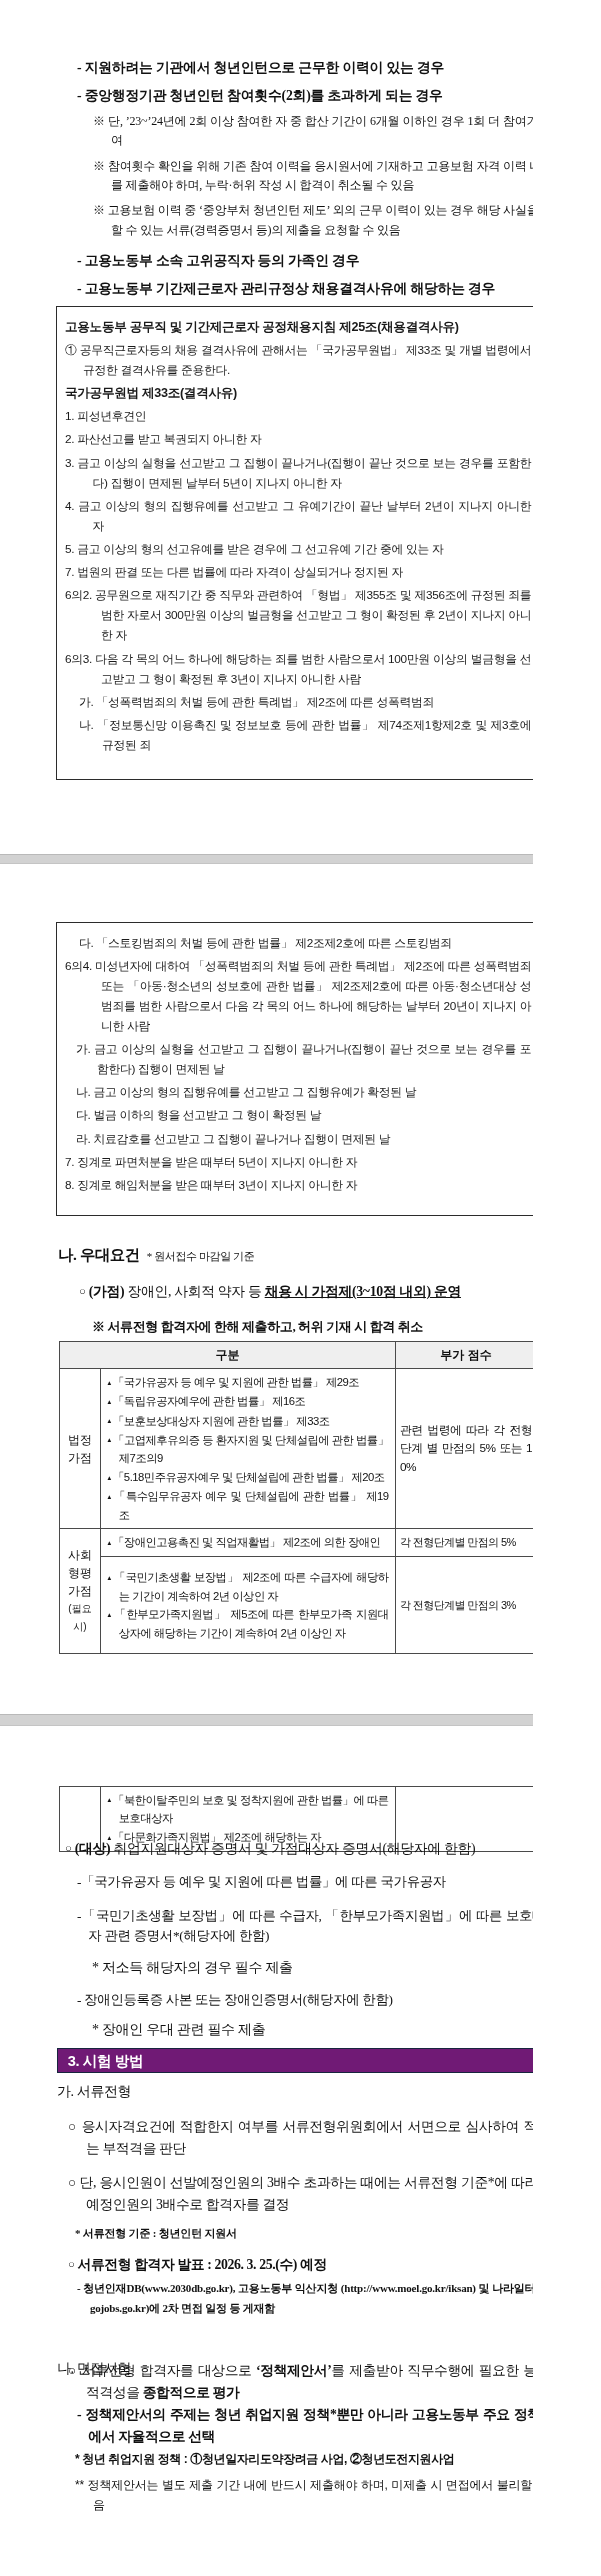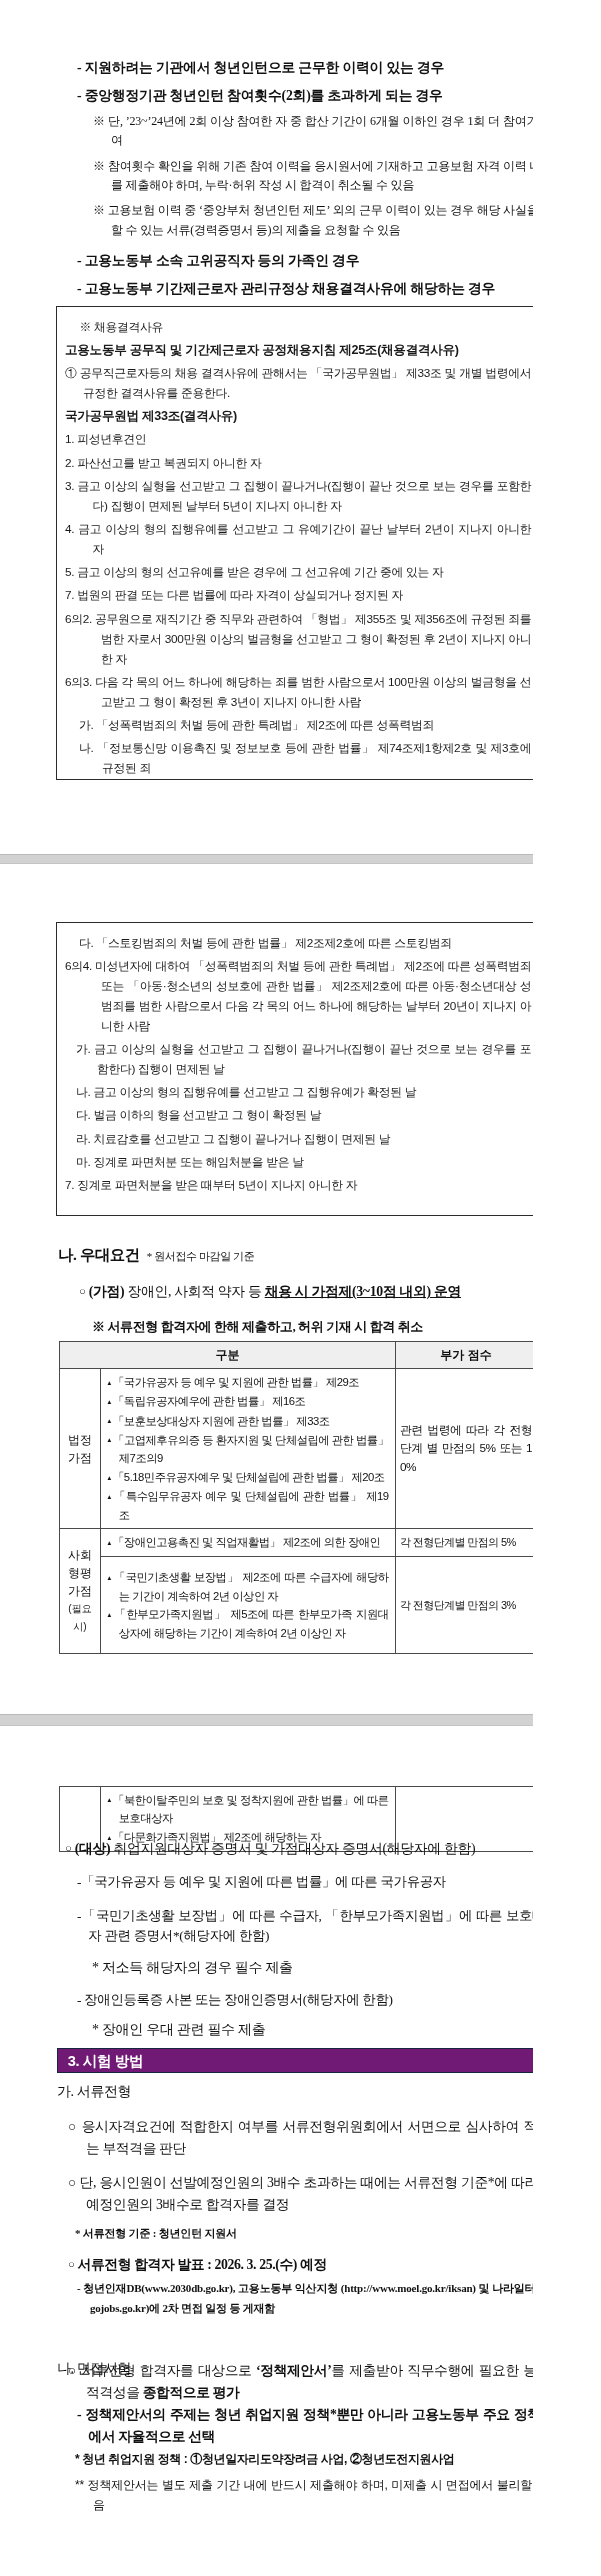--- a/index.html
+++ b/index.html
@@ -77,21 +77,20 @@
     <div class="dline" style="margin-bottom:7.3px;"><span>-</span> <span>지원하려는 기관에서 청년인턴으로 근무한 이력이 있는 경우</span></div>
     <div class="dline" style="margin-bottom:5.7px;"><span>-</span> <span>중앙행정기관 청년인턴 참여횟수(2회)를 초과하게 되는 경우</span></div>
     <div class="nline" style="margin:0 0 5.7px 16px;width:454px;">※ 단, ’23~’24년에 2회 이상 참여한 자 중 합산 기간이 6개월 이하인 경우 1회 더 참여기회 부여</div>
     <div class="nline" style="margin:0 0 5.7px 16px;width:454px;">※ 참여횟수 확인을 위해 기존 참여 이력을 응시원서에 기재하고 고용보험 자격 이력 내역서를 제출해야 하며, 누락·허위 작성 시 합격이 취소될 수 있음</div>
     <div class="nline" style="margin:0 0 9.7px 16px;width:454px;">※ 고용보험 이력 중 ‘중앙부처 청년인턴 제도’ 외의 근무 이력이 있는 경우 해당 사실을 증명할 수 있는 서류(경력증명서 등)의 제출을 요청할 수 있음</div>
     <div class="dline" style="margin-bottom:7.3px;"><span>-</span> <span>고용노동부 소속 고위공직자 등의 가족인 경우</span></div>
     <div class="dline"><span>-</span> <span>고용노동부 기간제근로자 관리규정상 채용결격사유에 해당하는 경우</span></div>
   </div>
 
   <div class="lawbox abs" style="top:306px;left:56px;width:486px;height:474px;">
-    <p class="t-indent" style="padding-left:14.6px;">※ 채용결격사유</p>
     <p class="b flush">고용노동부 공무직 및 기간제근로자 공정채용지침 제25조(채용결격사유)</p>
     <p class="flush" style="padding-left:18px;text-indent:-18px;">① 공무직근로자등의 채용 결격사유에 관해서는 「국가공무원법」 제33조 및 개별 법령에서 규정한 결격사유를 준용한다.</p>
     <p class="b flush">국가공무원법 제33조(결격사유)</p>
     <p>1. 피성년후견인</p>
     <p>2. 파산선고를 받고 복권되지 아니한 자</p>
     <p>3. 금고 이상의 실형을 선고받고 그 집행이 끝나거나(집행이 끝난 것으로 보는 경우를 포함한다) 집행이 면제된 날부터 5년이 지나지 아니한 자</p>
     <p>4. 금고 이상의 형의 집행유예를 선고받고 그 유예기간이 끝난 날부터 2년이 지나지 아니한 자</p>
     <p>5. 금고 이상의 형의 선고유예를 받은 경우에 그 선고유예 기간 중에 있는 자</p>
     <p>7. 법원의 판결 또는 다른 법률에 따라 자격이 상실되거나 정지된 자</p>
     <p style="padding-left:36px;text-indent:-36px;">6의2. 공무원으로 재직기간 중 직무와 관련하여 「형법」 제355조 및 제356조에 규정된 죄를 범한 자로서 300만원 이상의 벌금형을 선고받고 그 형이 확정된 후 2년이 지나지 아니한 자</p>
@@ -100,22 +99,22 @@
     <p style="padding-left:37px;text-indent:-23px;">나. 「정보통신망 이용촉진 및 정보보호 등에 관한 법률」 제74조제1항제2호 및 제3호에 규정된 죄</p>
   </div>
 
   <div class="lawbox abs" style="top:922px;left:56px;width:486px;height:294px;">
     <p style="padding-left:37px;text-indent:-23px;">다. 「스토킹범죄의 처벌 등에 관한 법률」 제2조제2호에 따른 스토킹범죄</p>
     <p style="padding-left:36px;text-indent:-36px;">6의4. 미성년자에 대하여 「성폭력범죄의 처벌 등에 관한 특례법」 제2조에 따른 성폭력범죄 또는 「아동·청소년의 성보호에 관한 법률」 제2조제2호에 따른 아동·청소년대상 성범죄를 범한 사람으로서 다음 각 목의 어느 하나에 해당하는 날부터 20년이 지나지 아니한 사람</p>
     <p style="padding-left:32px;text-indent:-21px;">가. 금고 이상의 실형을 선고받고 그 집행이 끝나거나(집행이 끝난 것으로 보는 경우를 포함한다) 집행이 면제된 날</p>
     <p style="padding-left:32px;text-indent:-21px;">나. 금고 이상의 형의 집행유예를 선고받고 그 집행유예가 확정된 날</p>
     <p style="padding-left:32px;text-indent:-21px;">다. 벌금 이하의 형을 선고받고 그 형이 확정된 날</p>
     <p style="padding-left:32px;text-indent:-21px;">라. 치료감호를 선고받고 그 집행이 끝나거나 집행이 면제된 날</p>
-    <p style="padding-left:32px;text-indent:-21px;">마. 징계로 파면처분 또는 해임처분을 받은 날</p>
     <p>7. 징계로 파면처분을 받은 때부터 5년이 지나지 아니한 자</p>
+    <p>8. 징계로 해임처분을 받은 때부터 3년이 지나지 아니한 자</p>
   </div>
 
   <div class="abs sec-h" style="top:1245px;left:58px;">
     <span>나. 우대요건</span>&nbsp;&nbsp;<span class="small">* 원서접수 마감일 기준</span>
   </div>
   <div class="abs oline" style="top:1281px;left:79px;width:466px;">
     <span class="marker">○</span>
     <span class="b">(가점)</span><span> 장애인, 사회적 약자 등 </span><span class="ul">채용 시 가점제(3~10점 내외) 운영</span>
   </div>
   <div class="abs xnote" style="top:1318px;left:92px;">※ 서류전형 합격자에 한해 제출하고, 허위 기재 시 합격 취소</div>

